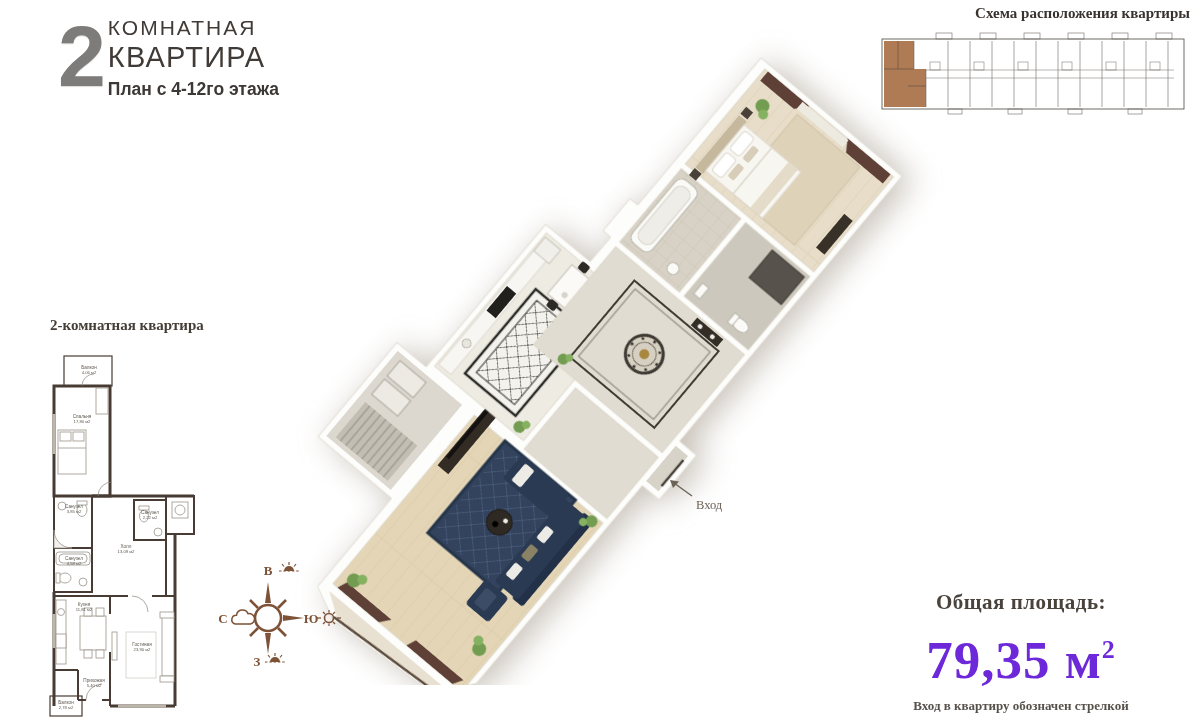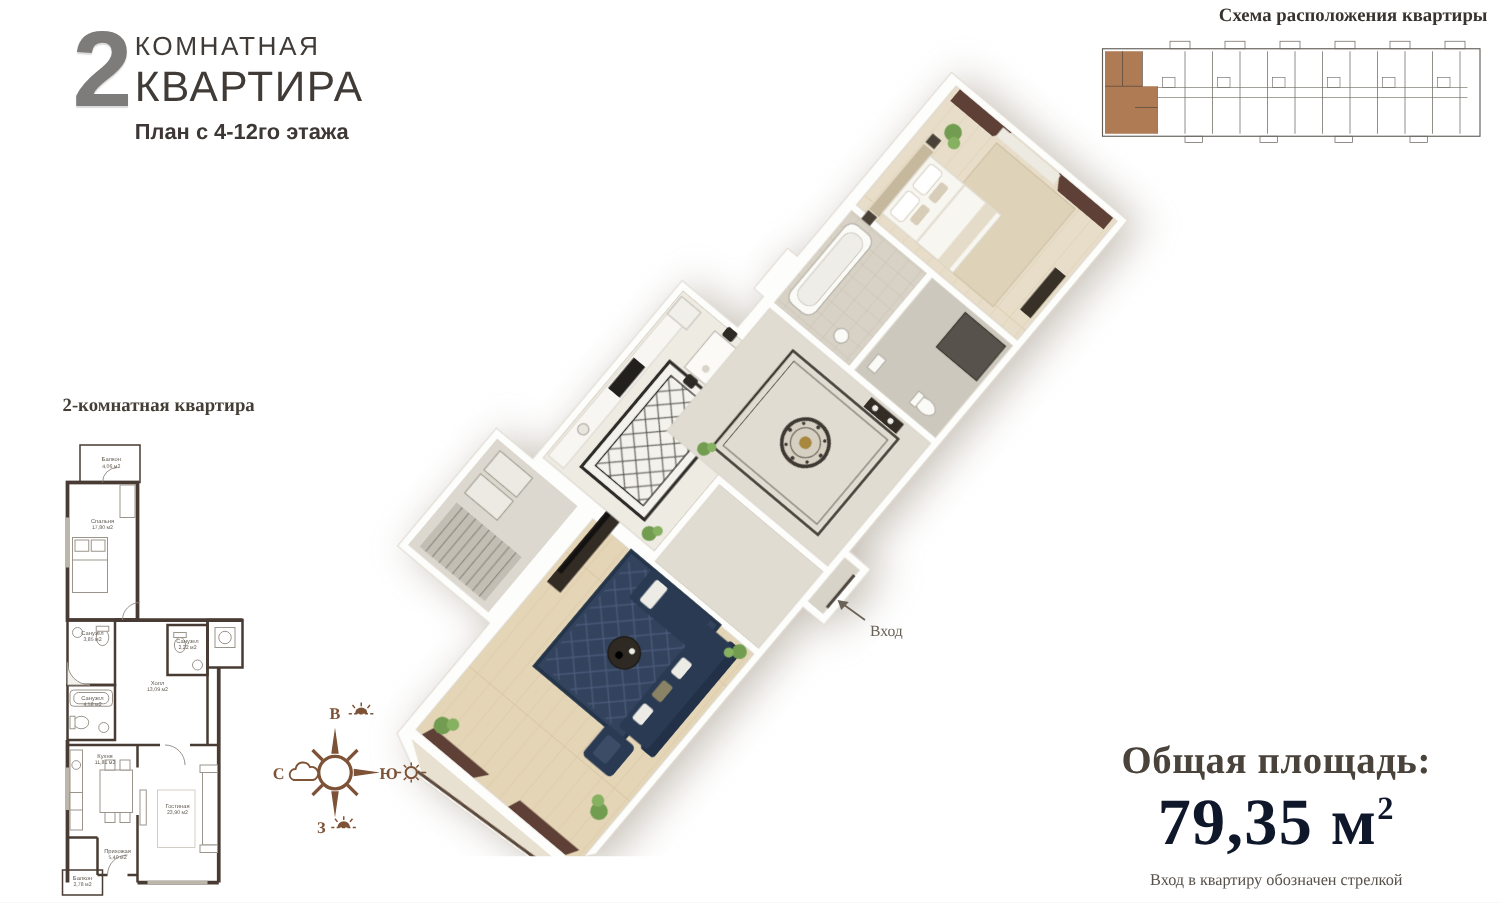--- a/index.html
+++ b/index.html
@@ -2,23 +2,23 @@
 <html><head>
 <meta charset="utf-8">
 <style>
   html,body{margin:0;padding:0;background:#f3f3f1;}
   .page{position:relative;width:1200px;height:722px;background:#ffffff;overflow:hidden;
         font-family:"Liberation Sans","DejaVu Sans",sans-serif;}
   
   .hdr{position:absolute;left:58px;top:16px;display:flex;align-items:flex-start;}
   .hdr-num{font-size:86px;font-weight:bold;color:#7e7c7a;line-height:80px;letter-spacing:-2px;
            text-shadow:0 1px 1px rgba(0,0,0,.15);}
-  .hdr-words{margin-left:4px;margin-top:10px;color:#403b37;}
+  .hdr-words{margin-left:4px;color:#403b37;}
   .hdr-w1{font-size:21px;letter-spacing:2px;}
-  .hdr-w2{font-size:34px;letter-spacing:1.2px;margin-top:1px;}
+  .hdr-w2{font-size:29px;letter-spacing:1.2px;margin-top:1px;}
   .hdr-sub{font-family:Liberation Sans, sans-serif;font-weight:bold;
            font-size:17.5px;color:#3d3835;margin-top:5px;}
   
   .schema-title{position:absolute;left:830px;top:5px;width:360px;text-align:right;
       font-family:"Liberation Serif","DejaVu Serif",serif;font-weight:bold;font-size:15px;color:#38332f;}
   .schema-svg{position:absolute;left:878px;top:26px;}
   
   .plan2d-title{position:absolute;left:50px;top:315px;
       font-family:"Liberation Serif","DejaVu Serif",serif;font-weight:bold;font-size:15px;
       color:#453e37;line-height:1.35;}
@@ -28,24 +28,24 @@
   .r3d-shadow{filter:drop-shadow(4px 10px 16px rgba(130,115,95,.45));}
   .entr{position:absolute;left:662px;top:472px;}
   .entr text{font-family:"Liberation Serif","DejaVu Serif",serif;font-size:12.5px;fill:#6b6257;}
   
   .compass-svg{position:absolute;left:195px;top:556px;}
   .compass-svg text{font-family:"Liberation Serif","DejaVu Serif",serif;font-weight:bold;
       font-size:13px;fill:#7d5236;}
   
   .sum{position:absolute;left:856px;top:590px;width:330px;text-align:center;
        font-family:"Liberation Serif","DejaVu Serif",serif;color:#4a433c;}
-  .sum-label{font-size:31px;font-weight:bold;letter-spacing:.5px;}
-  .sum-num{font-size:53px;font-weight:bold;letter-spacing:1px;margin-top:2px;color:#0f172a;}
+  .sum-label{font-size:21px;font-weight:bold;letter-spacing:.5px;}
+  .sum-num{font-size:53px;font-weight:bold;letter-spacing:1px;margin-top:15px;color:#6d28d9;}
   .sum-sup{font-size:26px;position:relative;top:-20px;font-weight:bold;}
-  .sum-note{font-size:13px;font-weight:normal;color:#57514b;margin-top:8px;}
+  .sum-note{font-size:13px;font-weight:bold;color:#57514b;margin-top:8px;}
   
   .lbl{font-family:"Liberation Sans","DejaVu Sans",sans-serif;fill:#5f584f;}
 </style>
 </head>
 <body>
 
 <div class="page">
 
   <div class="hdr">
     <div class="hdr-num">2</div>

